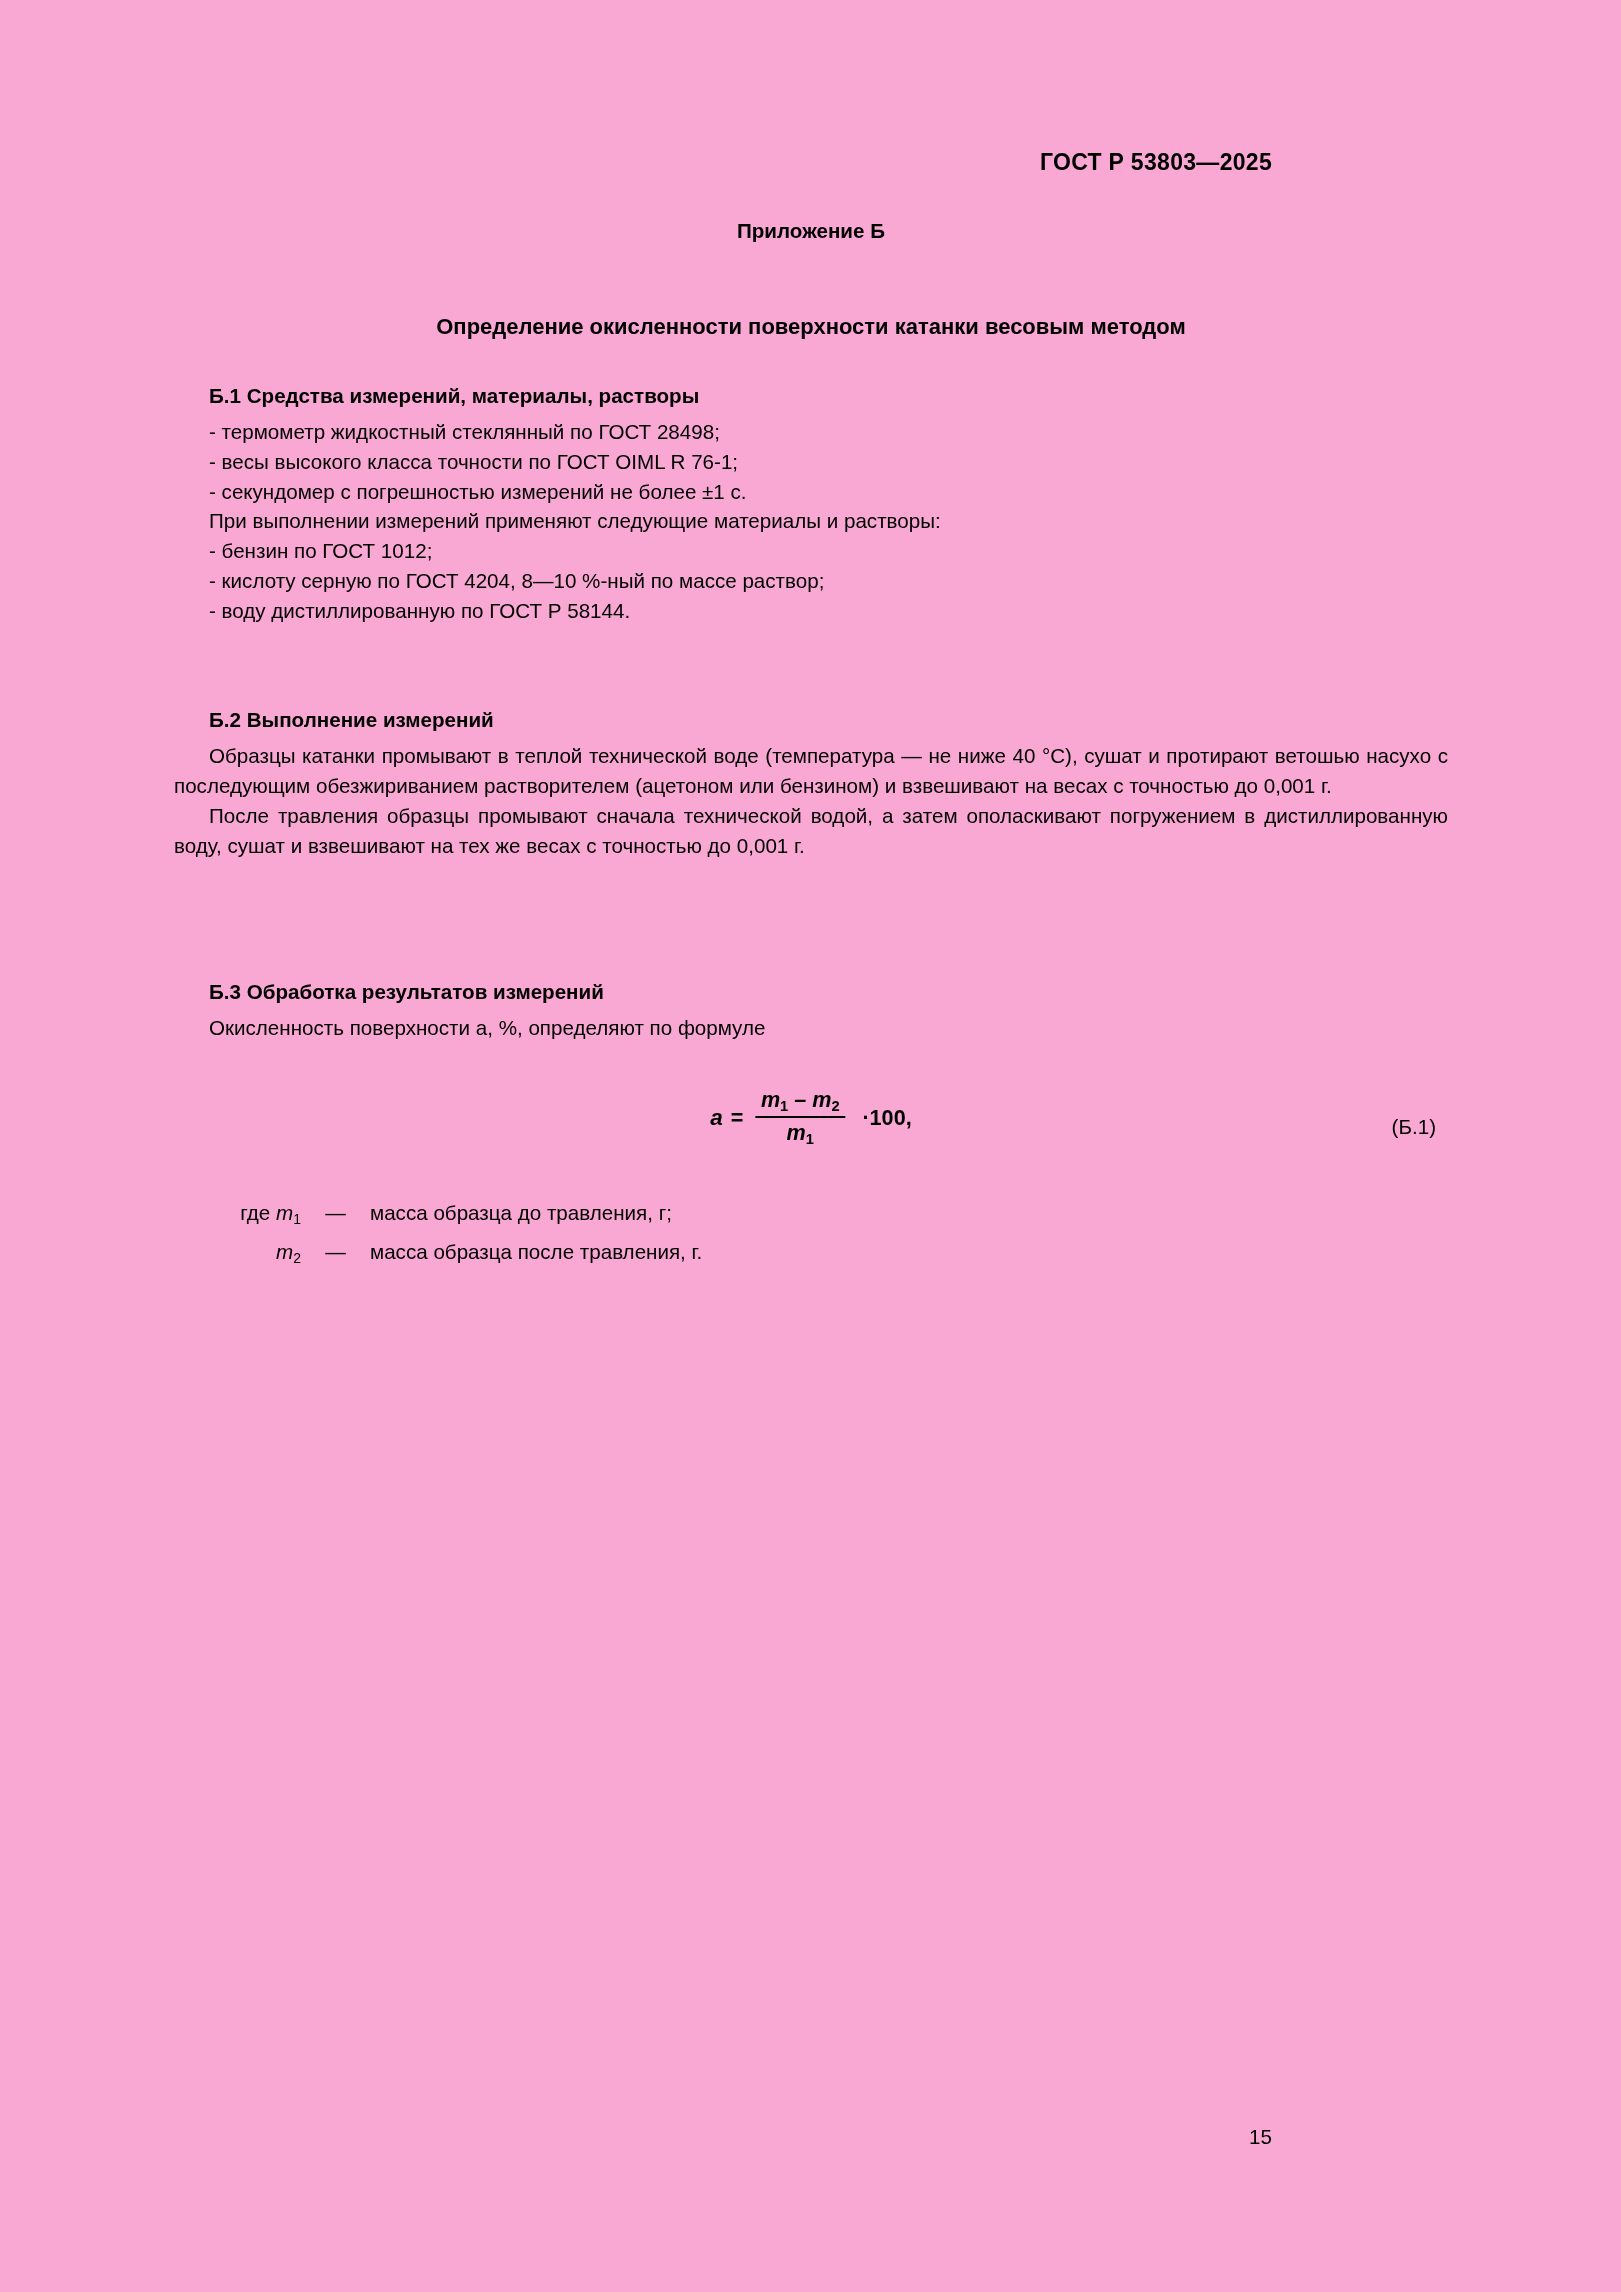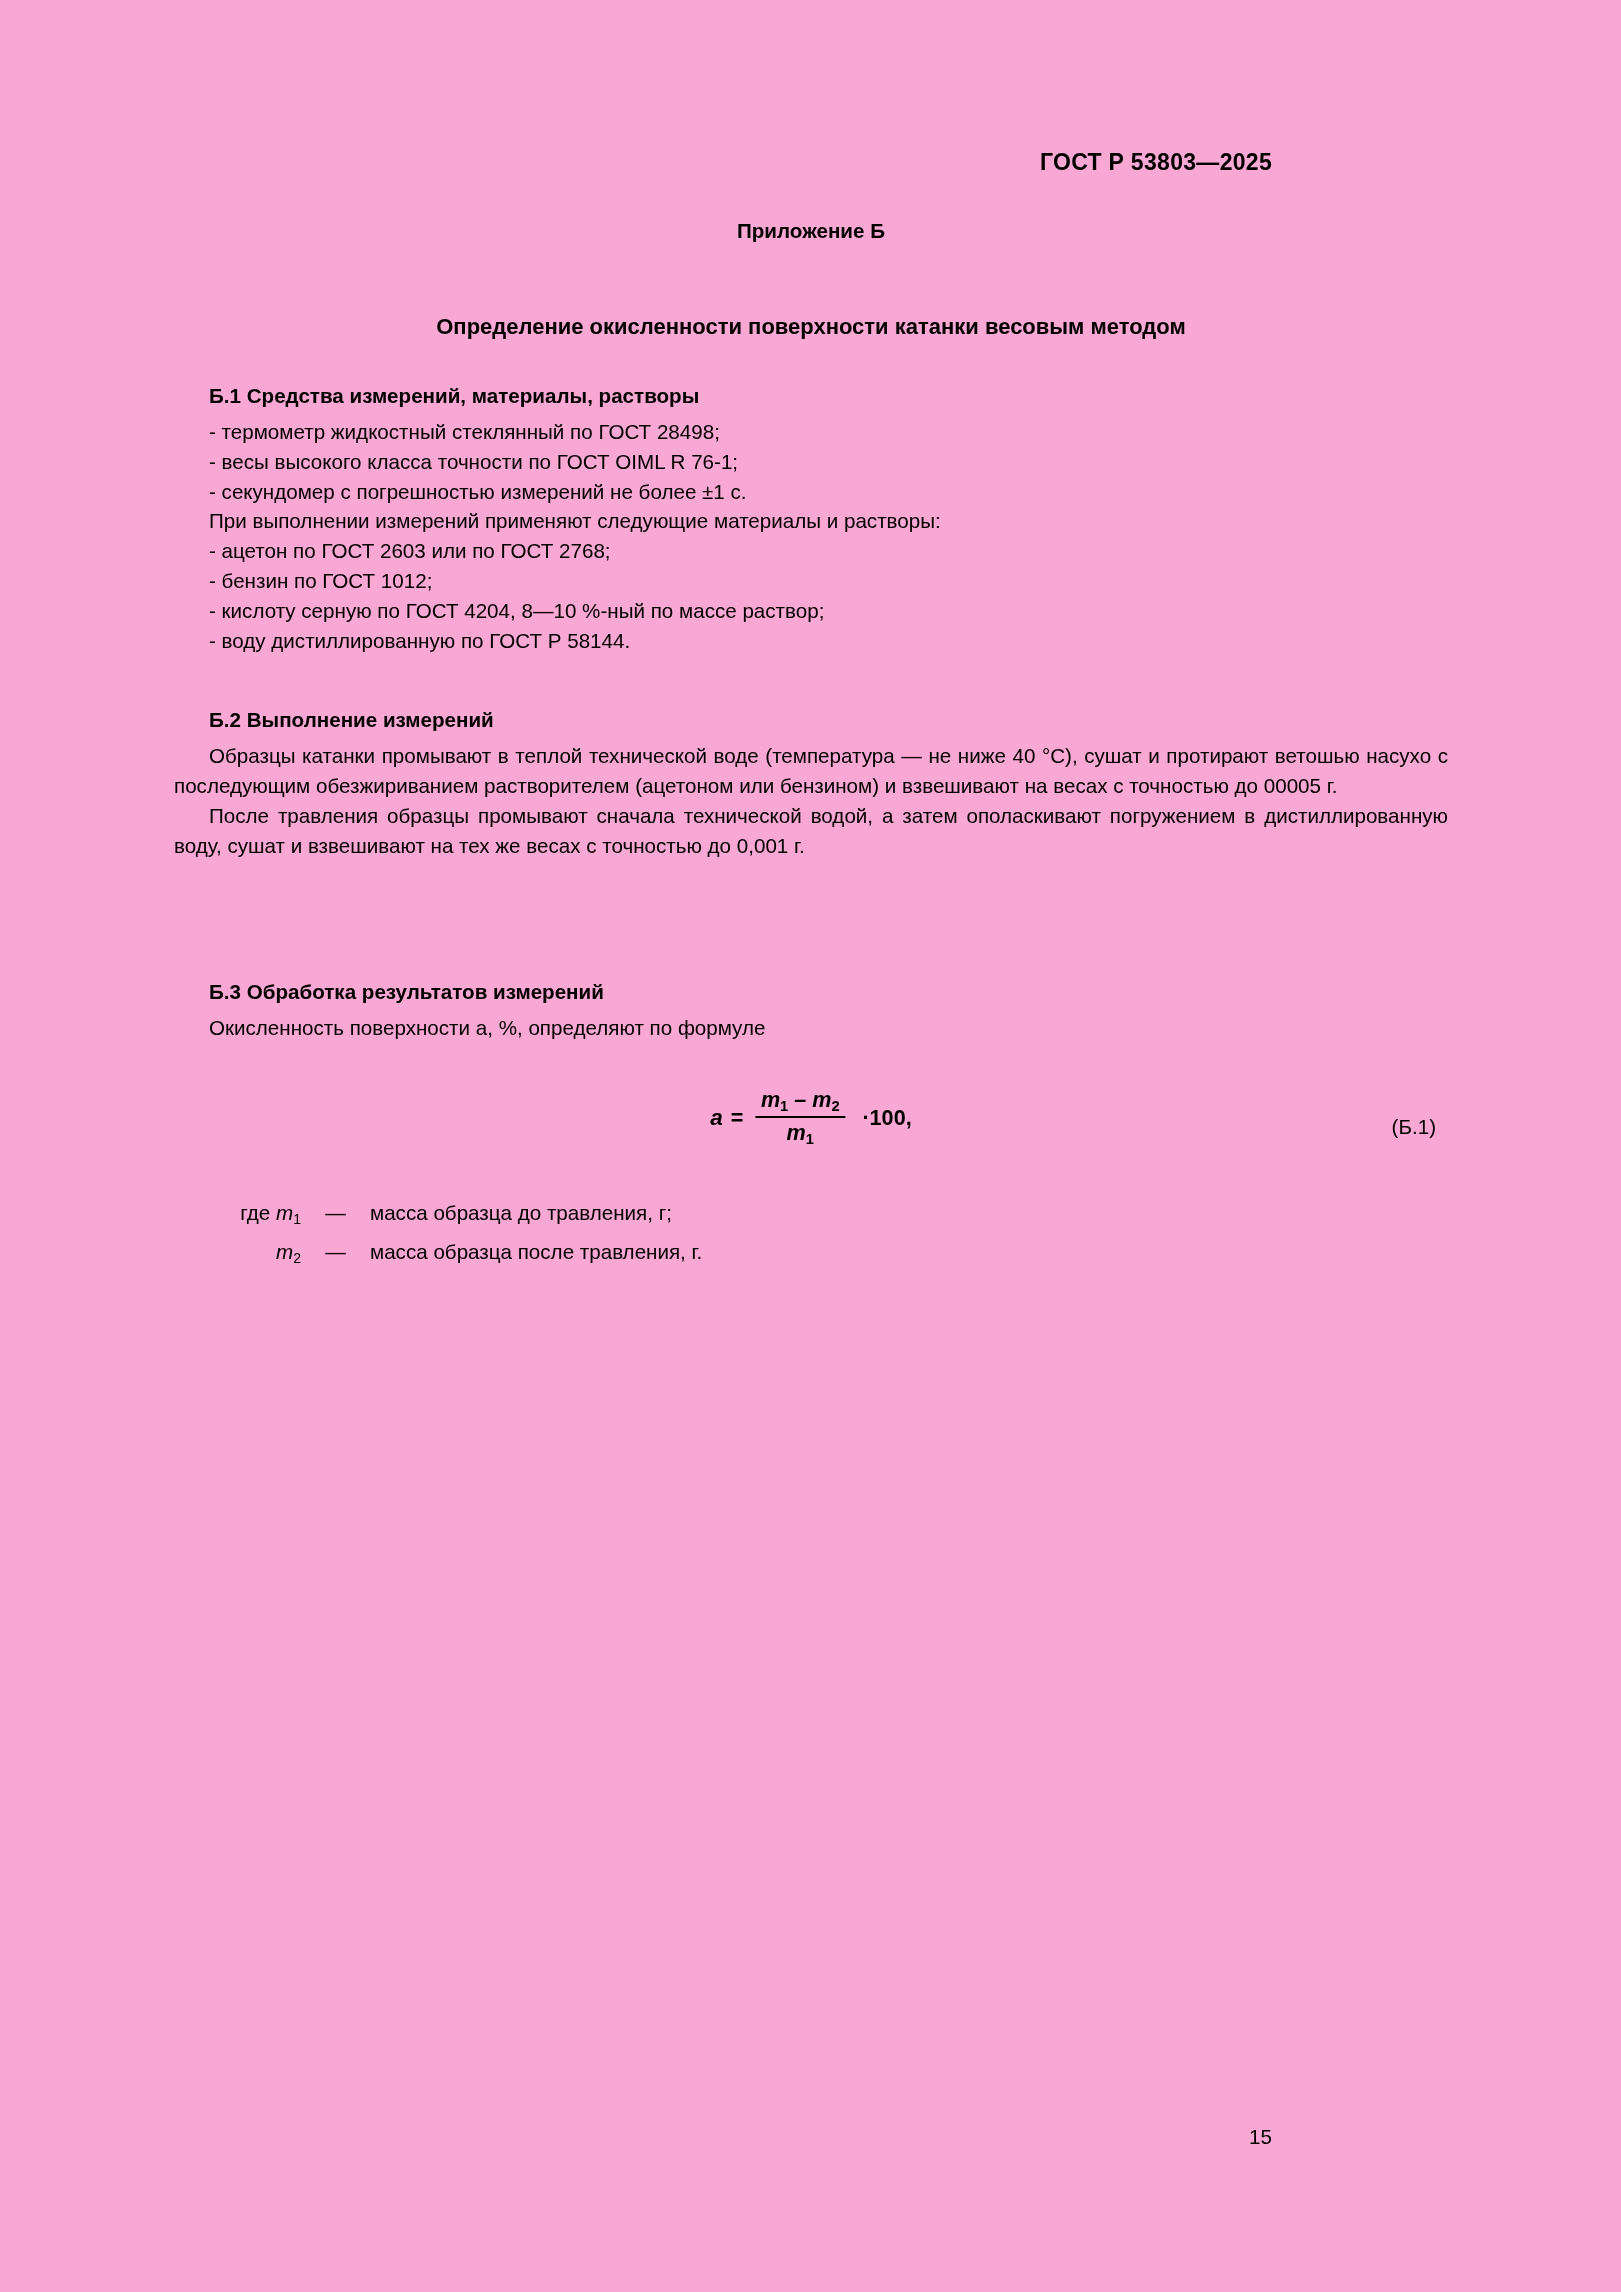--- a/index.html
+++ b/index.html
@@ -200,30 +200,29 @@
 
     <div class="doc-title">Определение окисленности поверхности катанки весовым методом</div>
 
     <div class="sec" style="top: 384px;">
       <div class="sec-head">Б.1 Средства измерений, материалы, растворы</div>
       <div class="plain indent">
         <div>- термометр жидкостный стеклянный по ГОСТ 28498;</div>
         <div>- весы высокого класса точности по ГОСТ OIML R 76-1;</div>
         <div>- секундомер с погрешностью измерений не более ±1 с.</div>
         <div>При выполнении измерений применяют следующие материалы и растворы:</div>
-        <div>- ацетон по ГОСТ 2603 или по ГОСТ 2768;</div>
         <div>- бензин по ГОСТ 1012;</div>
         <div>- кислоту серную по ГОСТ 4204, 8—10 %-ный по массе раствор;</div>
         <div>- воду дистиллированную по ГОСТ Р 58144.</div>
       </div>
     </div>
 
     <div class="sec" style="top: 708px;">
       <div class="sec-head">Б.2 Выполнение измерений</div>
-      <p class="para first">Образцы катанки промывают в теплой технической воде (температура — не ниже 40 °C), сушат и протирают ветошью насухо с последующим обезжириванием растворителем (ацетоном или бензином) и взвешивают на весах с точностью до 00005 г.</p>
+      <p class="para first">Образцы катанки промывают в теплой технической воде (температура — не ниже 40 °C), сушат и протирают ветошью насухо с последующим обезжириванием растворителем (ацетоном или бензином) и взвешивают на весах с точностью до 0,001 г.</p>
       <p class="para first">После травления образцы промывают сначала технической водой, а затем ополаскивают погружением в дистиллированную воду, сушат и взвешивают на тех же весах с точностью до 0,001 г.</p>
     </div>
 
     <div class="sec" style="top: 980px;">
       <div class="sec-head">Б.3 Обработка результатов измерений</div>
       <p class="para first">Окисленность поверхности a, %, определяют по формуле</p>
     </div>
 
     <div class="formula-row">
       <div class="formula">

